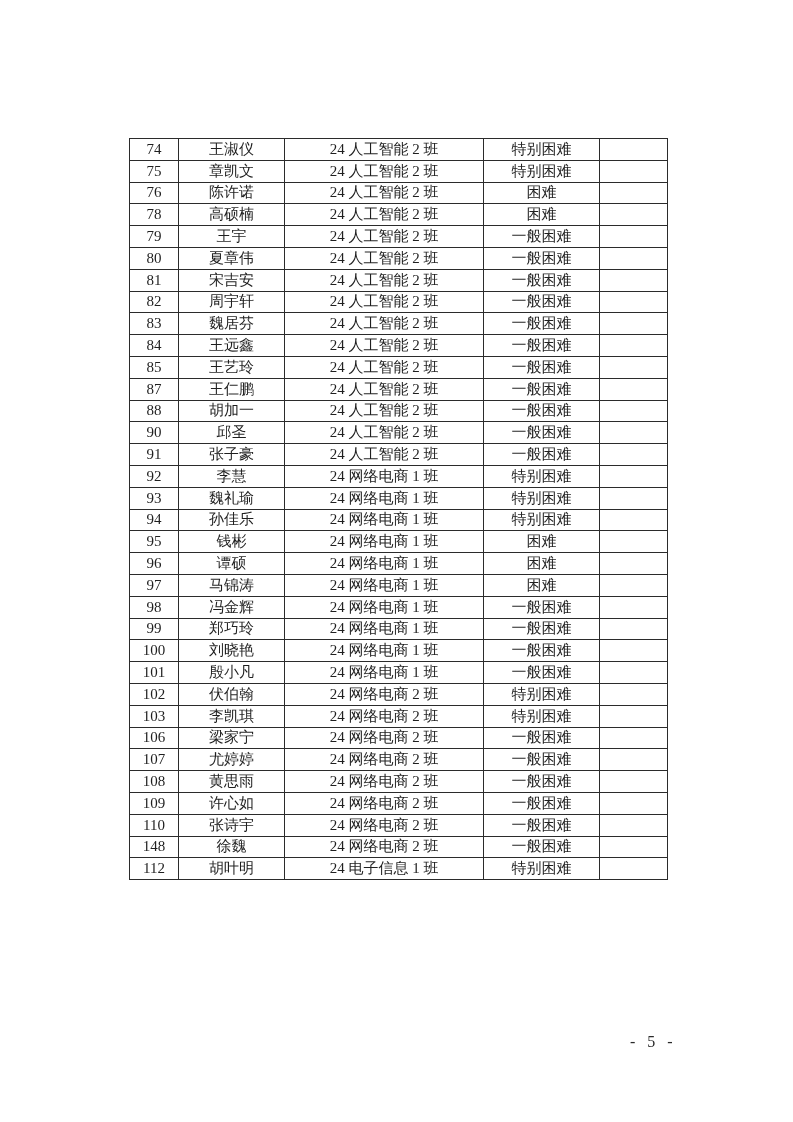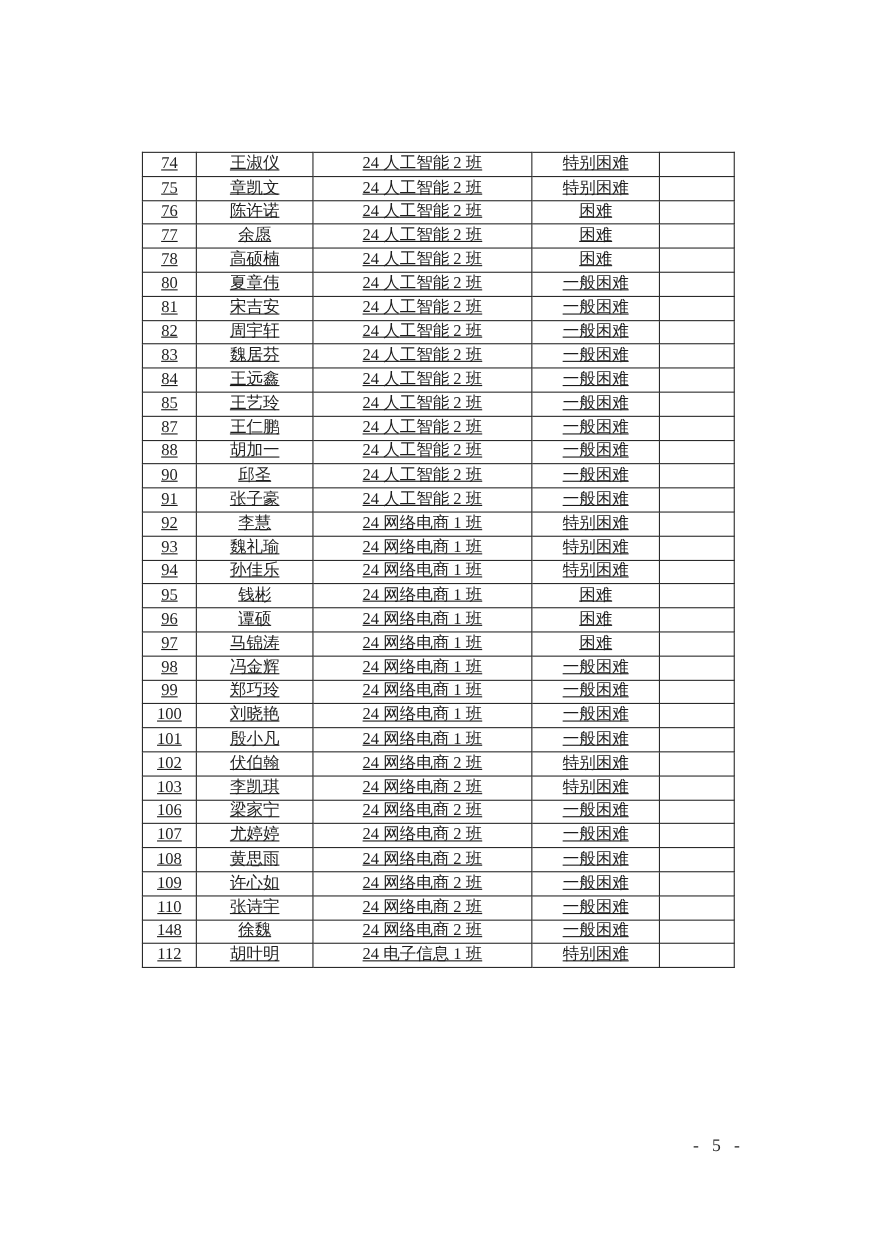--- a/index.html
+++ b/index.html
@@ -20,21 +20,20 @@
     inset: 0;
     background: #ffffff;
   }
   table.roster {
     position: absolute;
     left: 129px;
     top: 138px;
     width: 538px;
     border-collapse: collapse;
     table-layout: fixed;
-    text-decoration: underline;
   }
   table.roster td {
     border: 1px solid #2b2b2b;
     height: 20.8px;
     padding: 0;
     text-align: center;
     vertical-align: middle;
     font-size: 15px;
     line-height: 1;
     color: #1f1f1f;
@@ -87,31 +86,31 @@
           <td></td>
         </tr>
         <tr>
           <td>76</td>
           <td>陈许诺</td>
           <td>24 人工智能 2 班</td>
           <td>困难</td>
           <td></td>
         </tr>
         <tr>
-          <td>77</td>
-          <td>余愿</td>
-          <td>24 人工智能 2 班</td>
-          <td>困难</td>
-          <td></td>
-        </tr>
-        <tr>
           <td>78</td>
           <td>高硕楠</td>
           <td>24 人工智能 2 班</td>
           <td>困难</td>
+          <td></td>
+        </tr>
+        <tr>
+          <td>79</td>
+          <td>王宇</td>
+          <td>24 人工智能 2 班</td>
+          <td>一般困难</td>
           <td></td>
         </tr>
         <tr>
           <td>80</td>
           <td>夏章伟</td>
           <td>24 人工智能 2 班</td>
           <td>一般困难</td>
           <td></td>
         </tr>
         <tr>

